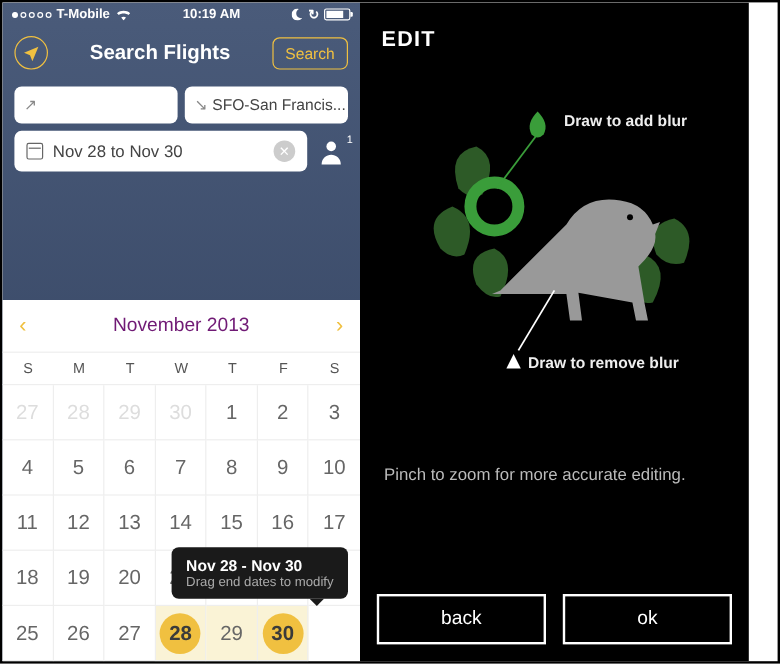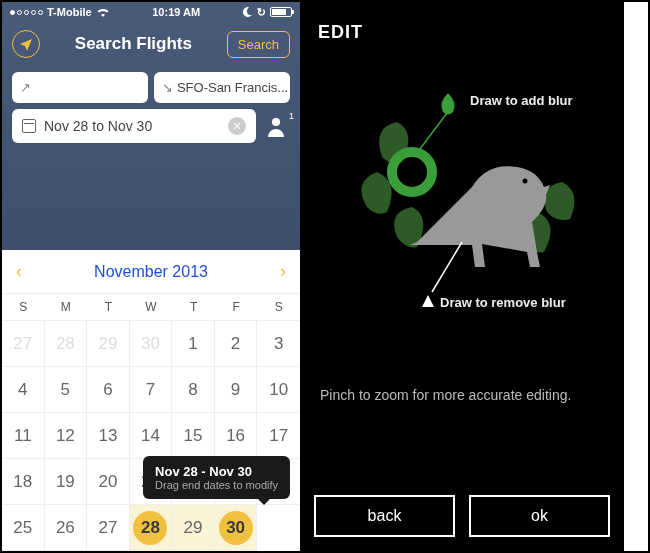--- a/index.html
+++ b/index.html
@@ -33,21 +33,21 @@
 .date-chip{flex:1;background:#fff;border-radius:6px;padding:8px 10px;display:flex;align-items:center;font-size:14px;color:#444}
 .cal-icon{width:14px;height:14px;border:1px solid #666;border-radius:2px;margin-right:8px;position:relative}
 .cal-icon::before{content:'';position:absolute;top:3px;left:1px;right:1px;height:1px;background:#666}
 .clear-x{margin-left:auto;width:18px;height:18px;background:#ccc;border-radius:50%;display:flex;align-items:center;justify-content:center;color:#fff;font-size:11px}
 .pax-icon{width:26px;height:26px;color:#fff;position:relative}
 .pax-count{position:absolute;top:-2px;right:-4px;font-size:9px}
 
 .calendar{position:absolute;left:0;right:0;bottom:0;background:#fff}
 .cal-header{height:44px;display:flex;align-items:center;justify-content:space-between;padding:0 14px;border-bottom:1px solid #eee}
 .chev{color:#f0c040;font-size:18px;font-weight:300}
-.month-title{color:#1d4ed8;font-size:16px;font-weight:400}
+.month-title{color:#701a75;font-size:16px;font-weight:400}
 .dow{display:flex;padding:6px 0;border-bottom:1px solid #eee}
 .dow span{flex:1;text-align:center;font-size:12px;color:#555}
 .grid{display:flex;flex-wrap:wrap}
 .cell{width:14.2857%;height:46px;border-right:1px solid #eee;border-bottom:1px solid #eee;display:flex;align-items:center;justify-content:center;font-size:17px;color:#666;font-weight:300;position:relative}
 .cell:nth-child(7n){border-right:none}
 .cell.muted{color:#ddd}
 .cell.range{background:#faf3d6}
 .sel-circle{width:34px;height:34px;border-radius:50%;background:#f0c040;display:flex;align-items:center;justify-content:center;color:#3a3a3a;font-weight:600}
 
 .tooltip{position:absolute;background:#1a1a1a;color:#fff;border-radius:6px;padding:8px 12px;font-size:13px;white-space:nowrap;z-index:10}

